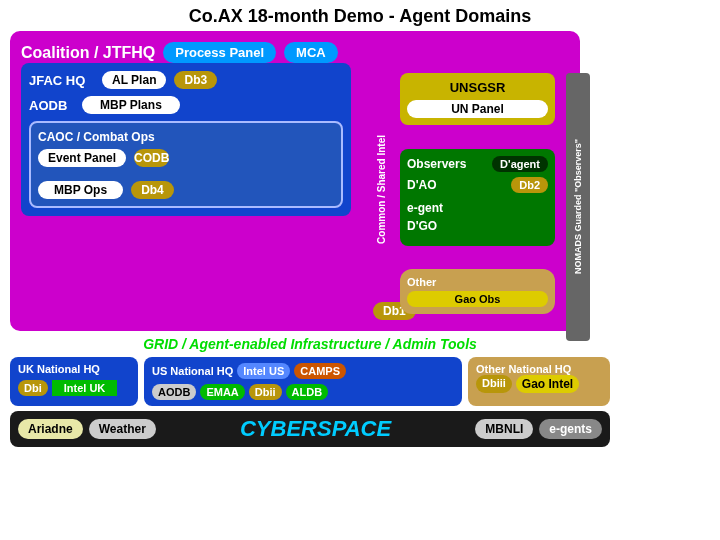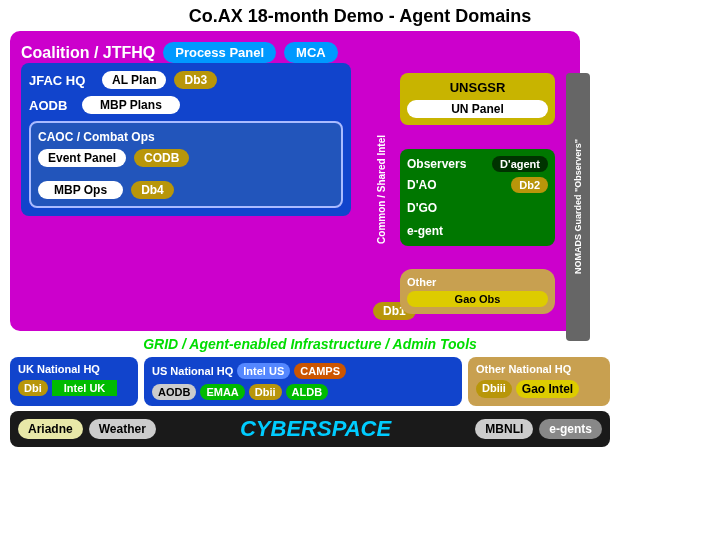--- a/index.html
+++ b/index.html
@@ -57,21 +57,21 @@
           <div style="display:flex; align-items:center; gap:8px; margin-bottom:7px;">
             <span style="color:#fff; font-size:13px; font-weight:bold; min-width:45px;">AODB</span>
             <span style="background:#fff; color:#000; border-radius:12px; padding:2px 18px; font-size:12px; font-weight:bold;">MBP Plans</span>
           </div>
 
           <div style="background:#2255bb; border:2px solid #aabbff; border-radius:8px; padding:7px;">
             <div style="color:#fff; font-size:12px; font-weight:bold; margin-bottom:5px;">CAOC / Combat Ops</div>
 
             <div style="display:flex; align-items:center; gap:8px; margin-bottom:14px;">
               <span style="background:#fff; color:#000; border-radius:12px; padding:2px 10px; font-size:12px; font-weight:bold;">Event Panel</span>
-              <span style="background:#b8960a; color:#fff; border-radius:12px; padding:2px 10px; font-size:12px; font-weight:bold;">CODB</span>
+              <span style="background:#b8960a; color:#fff; border-radius:12px; padding:2px 0; font-size:12px; font-weight:bold;">CODB</span>
             </div>
 
             <div style="display:flex; align-items:center; gap:8px;">
               <span style="background:#fff; color:#000; border-radius:12px; padding:2px 16px; font-size:12px; font-weight:bold;">MBP Ops</span>
               <span style="background:#b8960a; color:#fff; border-radius:12px; padding:2px 10px; font-size:12px; font-weight:bold;">Db4</span>
             </div>
           </div>
         </div>
 
         <div style="position:absolute; left:355px; top:36px; width:26px; height:238px; background:#cc00cc; border-radius:4px; display:flex; align-items:center; justify-content:center; overflow:hidden;">
@@ -94,26 +94,26 @@
       <div style="display:flex; justify-content:space-between; align-items:center; margin-bottom:5px;">
         <span style="color:#fff; font-size:12px; font-weight:bold;">Observers</span>
         <span style="background:#003300; color:#fff; border-radius:10px; padding:2px 8px; font-size:11px; font-weight:bold;">D'agent</span>
       </div>
 
       <div style="display:flex; justify-content:space-between; align-items:center; margin-bottom:5px;">
         <span style="color:#fff; font-size:12px; font-weight:bold;">D'AO</span>
         <span style="background:#b8960a; color:#fff; border-radius:10px; padding:2px 8px; font-size:11px; font-weight:bold;">Db2</span>
       </div>
 
+      <div>
+        <span style="color:#fff; font-size:12px; font-weight:bold;">e-gent</span>
+      </div>
+
       <div style="margin-bottom:5px;">
         <span style="color:#fff; font-size:12px; font-weight:bold;">D'GO</span>
-      </div>
-
-      <div>
-        <span style="color:#fff; font-size:12px; font-weight:bold;">e-gent</span>
       </div>
     </div>
 
     
     <div style="position:absolute; top:238px; left:390px; width:155px; background:#c8a050; border-radius:12px; padding:7px;">
       <div style="color:#fff; font-size:11px; font-weight:bold; margin-bottom:3px;">Other</div>
       <span style="background:#ddcc00; color:#000; border-radius:10px; padding:2px 12px; font-size:11px; font-weight:bold; display:block; text-align:center;">Gao Obs</span>
     </div>
 
     
@@ -143,21 +143,21 @@
         </div>
         <div style="display:flex; gap:4px;">
           <span style="background:#cccccc; color:#000; border-radius:10px; padding:2px 6px; font-size:11px; font-weight:bold;">AODB</span>
           <span style="background:#00bb00; color:#fff; border-radius:10px; padding:2px 6px; font-size:11px; font-weight:bold;">EMAA</span>
           <span style="background:#b8960a; color:#fff; border-radius:10px; padding:2px 6px; font-size:11px; font-weight:bold;">Dbii</span>
           <span style="background:#00bb00; color:#fff; border-radius:10px; padding:2px 6px; font-size:11px; font-weight:bold;">ALDB</span>
         </div>
       </div>
 
       <div style="background:#c8a050; border-radius:8px; padding:6px 8px; width:142px;">
-        <div style="color:#fff; font-size:11px; font-weight:bold; margin-bottom:5px;">Other National HQ</div>
+        <div style="color:#fff; font-size:11px; font-weight:bold; ">Other National HQ</div>
         <div style="display:flex; gap:4px;text-align:right;">
           <span style="background:#b8960a; color:#fff; border-radius:10px; padding:2px 6px; font-size:11px; font-weight:bold;">Dbiii</span>
           <span style="background:#ddcc00; color:#000; border-radius:10px; padding:2px 6px; font-size:12px; font-weight:bold;">Gao Intel</span>
         </div>
       </div>
     </div>
 
     
     <div style="display:flex; gap:6px; width:600px; align-items:center; background:#1a1a1a; border-radius:8px; padding:5px 8px;">
       <span style="background:#e8e8a8; color:#000; border-radius:10px; padding:3px 10px; font-size:12px; font-weight:bold;">Ariadne</span>

